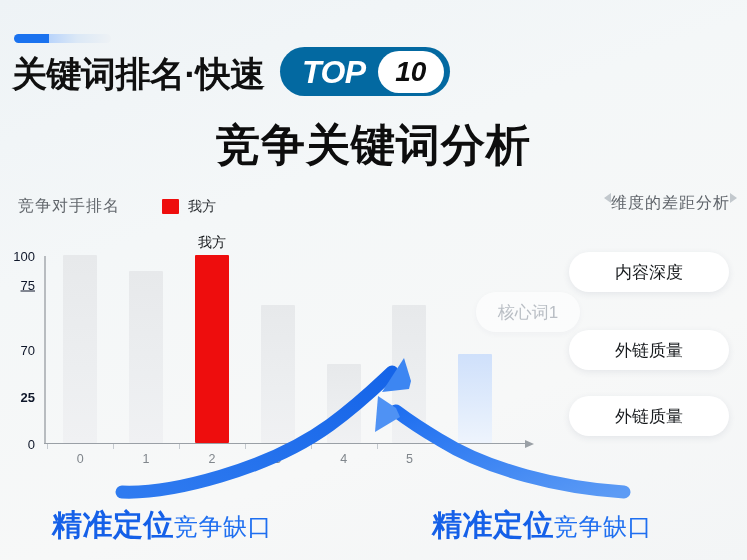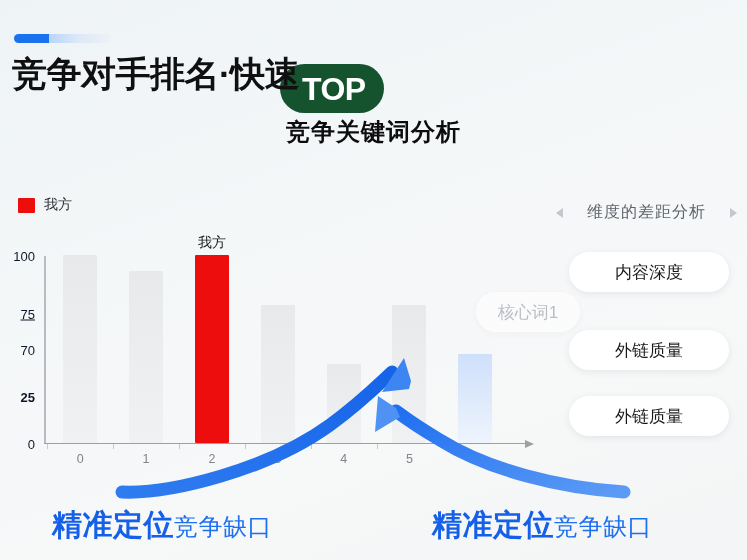--- a/index.html
+++ b/index.html
@@ -22,54 +22,54 @@
   #headline-row{
     position:absolute; left:12px; top:47px; height:52px;
     display:flex; align-items:center;
   }
   #headline-text{
     font-size:35px; font-weight:bold; color:#101010;
     letter-spacing:-.5px; white-space:nowrap; line-height:1;
     position:relative; z-index:2;
   }
   #top-badge{
-    position:absolute; left:280px; top:64px;
-    height:49px; border-radius:25px; background:#14532d;
-    display:flex; align-items:center; padding:0 6px 0 22px; z-index:1;
+    position:absolute; left:280px; top:47px;
+    height:49px; border-radius:25px; background:#0369a1;
+    display:flex; align-items:center; padding:0 6px 0 22px; z-index:1;font-style:italic;
   }
   #top-badge .top-word{
     color:#ffffff; font-size:32px; font-weight:bold; letter-spacing:-.5px;
     line-height:1; padding-right:12px;
   }
   #top-badge .num-pill{
     background:#ffffff; border-radius:21px; height:42px; min-width:66px;
     display:flex; align-items:center; justify-content:center;
     color:#0d0d0d; font-size:28px; font-weight:bold;
   }
 
   
   #main-title{
     position:absolute; left:0; right:0; top:116px; text-align:center;
-    font-size:24px; font-weight:bold; color:#0d0d0d; letter-spacing:1px;
+    font-size:44px; font-weight:bold; color:#0d0d0d; letter-spacing:1px;
   }
 
   
   #chart-header{
     position:absolute; left:18px; top:196px;
     display:flex; align-items:center; gap:42px;
   }
   #chart-header .axis-title{ font-size:16px; color:#62676c; letter-spacing:1px; }
   #legend{ display:flex; align-items:center; gap:9px; }
   #legend .swatch{ width:17px; height:15px; background:#ee0d0d; border-radius:1px; }
   #legend .legend-label{ font-size:14px; color:#2b2f33; }
 
   
   #right-header{
-    position:absolute; right:10px; top:202px;
-    display:flex; align-items:center; gap:24px;
+    position:absolute; right:10px; top:193px;
+    display:flex; gap:0;
   }
   #right-header .tri{
     width:0;height:0;border-top:5px solid transparent;border-bottom:5px solid transparent;
   }
   #right-header .tri-l{ border-right:7px solid #c2c8cd; }
   #right-header .tri-r{ border-left:7px solid #c2c8cd; }
   #right-header .rh-label{ font-size:16px; color:#5f646a; letter-spacing:1px; }
 
   
   .dim-pill{
@@ -138,29 +138,31 @@
 </head>
 <body>
 
 <div id="accent-bar">
   <div class="seg-solid"></div>
   <div class="seg-fade"></div>
 </div>
 
 <div id="top-badge">
   <span class="top-word">TOP</span>
+  <span class="num-pill">10</span>
 </div>
 
 <div id="headline-row">
-  <span id="headline-text">竞争对手排名·快速</span>
+  <span id="headline-text">关键词排名·快速</span>
 </div>
 
 <div id="main-title">竞争关键词分析</div>
 
 <div id="chart-header">
+  <span class="axis-title">竞争对手排名</span>
   <span id="legend">
     <span class="swatch"></span>
     <span class="legend-label">我方</span>
   </span>
 </div>
 
 <div id="right-header">
   <span class="tri tri-l"></span>
   <span class="rh-label">维度的差距分析</span>
   <span class="tri tri-r"></span>
@@ -170,21 +172,21 @@
 <div class="dim-pill" id="dim-pill-1">外链质量</div>
 <div class="dim-pill" id="dim-pill-2">外链质量</div>
 <div id="ghost-pill">核心词1</div>
 
 <div id="plot">
   <div id="y-axis-line"></div>
   <div id="x-axis-line"></div>
   <div id="x-arrow"></div>
   <div id="yticks">
       <div class="ytick" style="top: 0px;">100</div>
-      <div class="ytick" style="top: 58px; text-decoration: underline;">75</div>
+      <div class="ytick" style="top: 29px; text-decoration: underline;">75</div>
       <div class="ytick" style="top: 94px;">70</div>
       <div class="ytick" style="top: 141px; font-weight: bold;">25</div>
       <div class="ytick" style="top: 188px;">0</div>
     </div>
   <div id="xticks">
       <div class="xtick" style="left: 36.2177px;">0</div>
       <div class="xtick-mark" style="left: 3.29252px;"></div>
       <div class="xtick" style="left: 102.068px;">1</div>
       <div class="xtick-mark" style="left: 69.1429px;"></div>
       <div class="xtick" style="left: 167.918px;">2</div>

